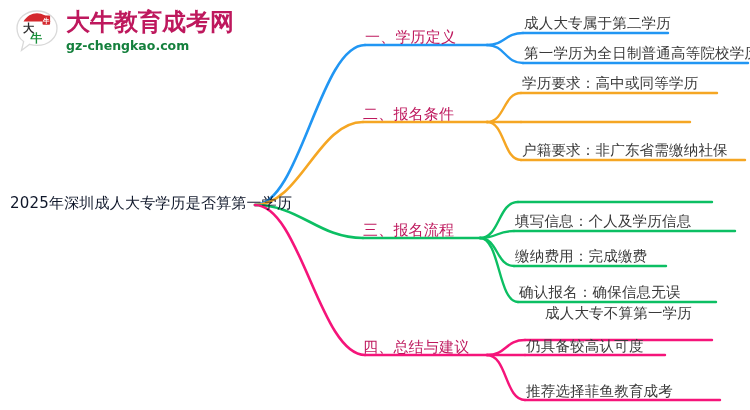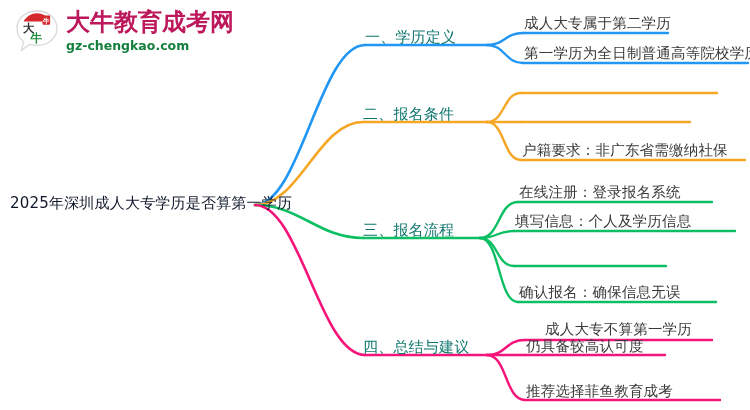--- a/index.html
+++ b/index.html
@@ -75,21 +75,21 @@
   }
   #root-label {
     left: 10px;
     top: 194px;
     font-size: 15px;
     letter-spacing: 0.2px;
     color: #0f172a;
   }
   .branch-label {
     font-size: 15px;
-    color: #0f766e;
+    color: #be185d;
     letter-spacing: 0.2px;
   }
   .leaf-label {
     font-size: 14.5px;
     color: #3a3a3a;
     letter-spacing: 0.2px;
   }
 </style>
 </head>
 <body>
@@ -166,23 +166,24 @@
 
   <div class="node-text branch-label" style="left:363px; top:105px;">二、报名条件</div>
 
   <div class="node-text branch-label" style="left:363px; top:221px;">三、报名流程</div>
 
   <div class="node-text branch-label" style="left:363px; top:338px;">四、总结与建议</div>
 
   <div class="node-text leaf-label" style="left:524px; top:14px;">成人大专属于第二学历</div>
   <div class="node-text leaf-label" style="left:524px; top:44px;">第一学历为全日制普通高等院校学历</div>
 
+  <div class="node-text leaf-label" style="left:522px; top:74px;">学历要求：高中或同等学历</div>
   <div class="node-text leaf-label" style="left:522px; top:141px;">户籍要求：非广东省需缴纳社保</div>
 
-  <div class="node-text leaf-label" style="left:519px; top:183px;">在线注册：登录报名系统</div>
   <div class="node-text leaf-label" style="left:515px; top:212px;">填写信息：个人及学历信息</div>
+  <div class="node-text leaf-label" style="left:515px; top:247px;">缴纳费用：完成缴费</div>
   <div class="node-text leaf-label" style="left:519px; top:283px;">确认报名：确保信息无误</div>
 
-  <div class="node-text leaf-label" style="left: 545px; top: 320px;">成人大专不算第一学历</div>
+  <div class="node-text leaf-label" style="left: 545px; top: 304px;">成人大专不算第一学历</div>
   <div class="node-text leaf-label" style="left: 526px; top: 337px; text-align: right;">仍具备较高认可度</div>
   <div class="node-text leaf-label" style="left: 526px; top: 382px;">推荐选择菲鱼教育成考</div>
 
 </div>
 
 </body></html>

